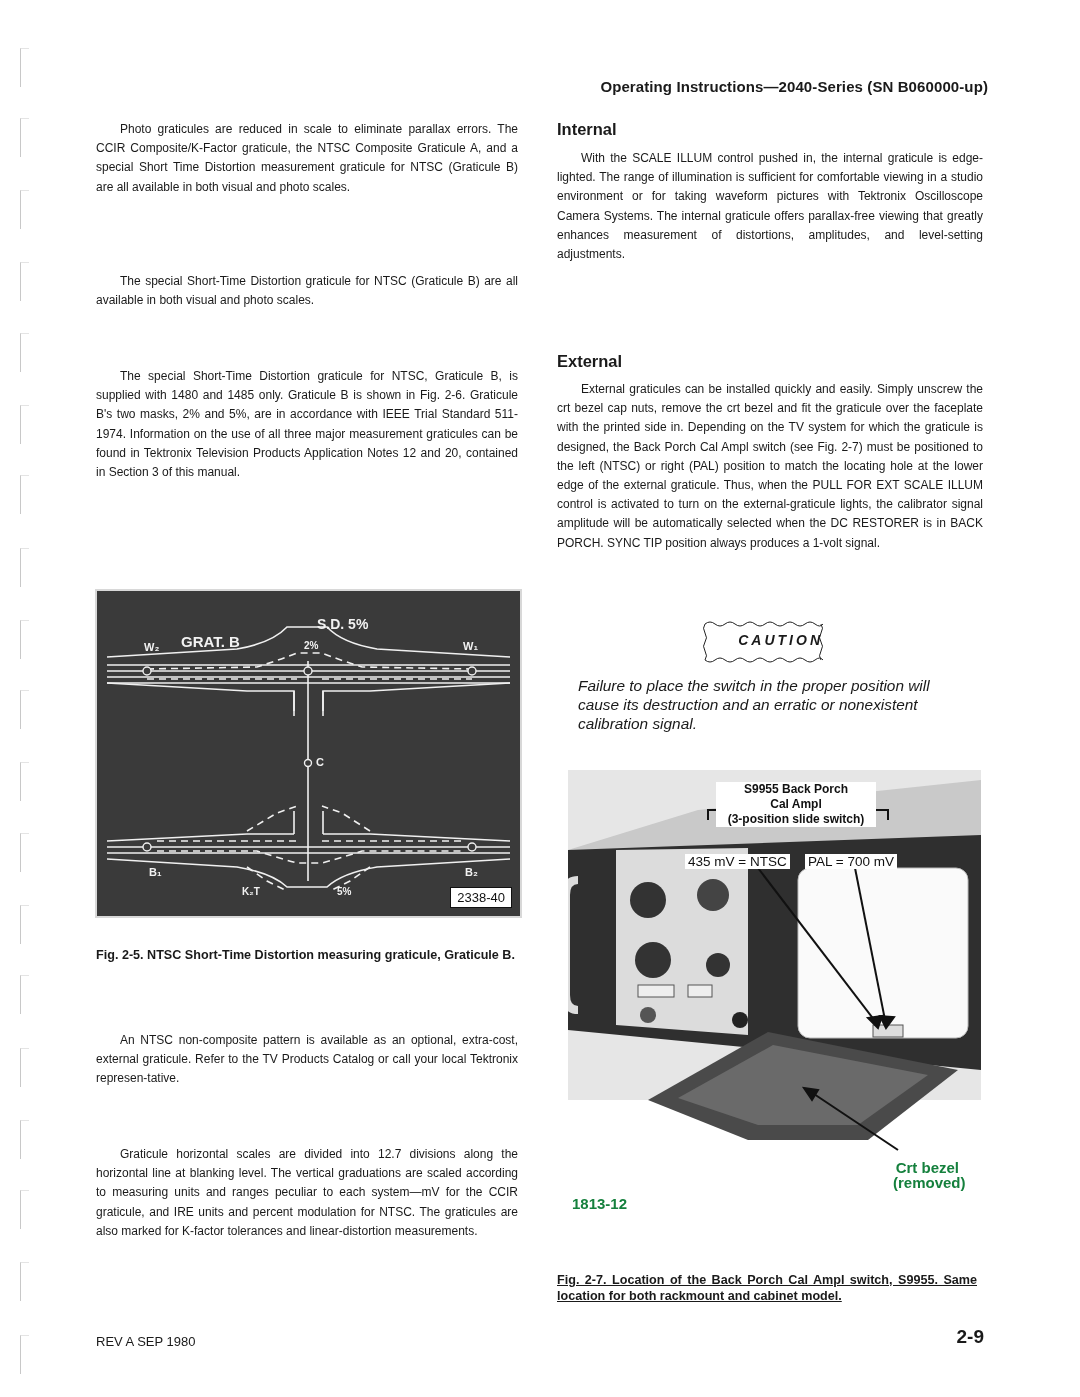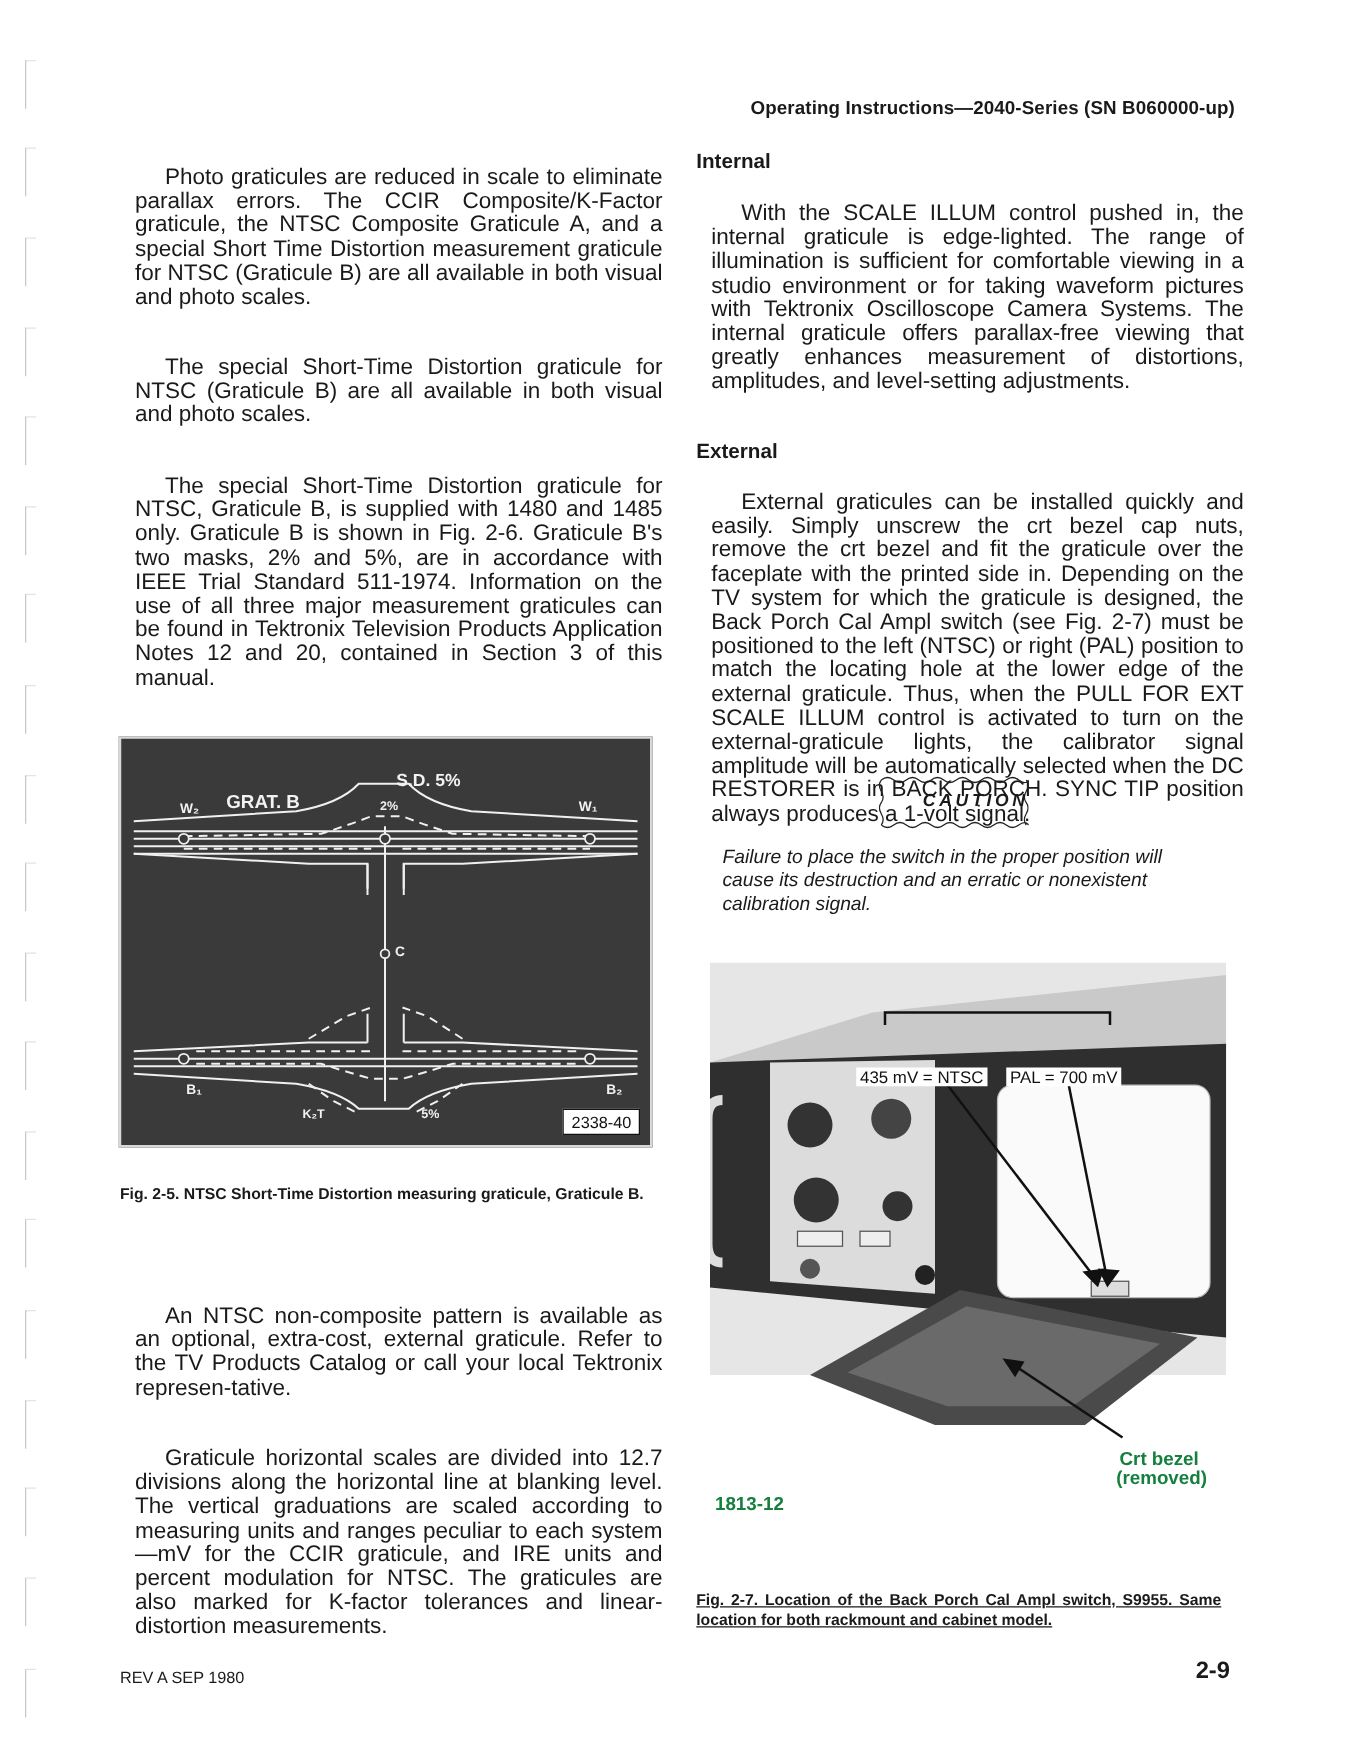--- a/index.html
+++ b/index.html
@@ -6,22 +6,22 @@
   body {
     width: 1080px; height: 1397px; position: relative; overflow: hidden;
     font-family: "Liberation Sans", sans-serif; color: #1a1a1a;
   }
   .abs { position: absolute; }
   .running-head {
     left: 560px; top: 78px; width: 428px; text-align: right;
     font-weight: bold; font-size: 15px; letter-spacing: 0.1px;
   }
   .para {
-    font-size: 18px; line-height: 19.2px; text-align: justify;
-    text-indent: 24px; margin: 12px;
+    font-size: 12px; line-height: 19.2px; text-align: justify;
+    text-indent: 24px; margin: 0;
   }
   .col-left { left: 96px; width: 422px; }
   .col-right { left: 557px; width: 426px; }
   .heading { font-weight: bold; font-size: 16.5px; margin: 0; }
   .fig-caption { font-weight: bold; font-size: 12.6px; line-height: 16px; text-align: justify; margin: 0; }
   .caution-box { left: 703px; top: 620px; width: 120px; height: 44px; }
   .caution-text {
     position: absolute; left: 0; right: 0; top: 12px; text-align: right;
     font-weight: bold; font-style: italic; font-size: 14px; letter-spacing: 3px;
   }
@@ -121,21 +121,21 @@
       <circle cx="375" cy="256" r="4"></circle>
     </g>
   </svg>
   <span class="grat-label" style="left:84px; top:42px; font-size:15px;">GRAT. B</span>
   <span class="grat-label" style="left:47px; top:50px;">W₂</span>
   <span class="grat-label" style="left:366px; top:49px;">W₁</span>
   <span class="grat-label" style="left:199px; top:25px; font-size:14px;margin-left:21px;">S.D. 5%</span>
   <span class="grat-label" style="left:207px; top:49px; font-size:10px;">2%</span>
   <span class="grat-label" style="left:219px; top:165px;">C</span>
   <span class="grat-label" style="left:52px; top:275px;">B₁</span>
-  <span class="grat-label" style="left:388px; top:275px;">B₂</span>
+  <span class="grat-label" style="left:368px; top:275px;">B₂</span>
   <span class="grat-label" style="left:145px; top:295px; font-size:10px;">K₂T</span>
   <span class="grat-label" style="left:240px; top:295px; font-size:10px;">5%</span>
   <span class="fig-id">2338-40</span>
 </div>
 <p class="abs fig-caption col-left" style="top:947px;">Fig. 2-5. NTSC Short-Time Distortion measuring graticule, Graticule B.</p>
 
 <p class="abs para col-left" style="top:1031px">An NTSC non-composite pattern is available as an optional, extra-cost, external graticule. Refer to the TV Products Catalog or call your local Tektronix represen-tative.</p>
 <p class="abs para col-left" style="top:1145px">Graticule horizontal scales are divided into 12.7 divisions along the horizontal line at blanking level. The vertical graduations are scaled according to measuring units and ranges peculiar to each system—mV for the CCIR graticule, and IRE units and percent modulation for NTSC. The graticules are also marked for K-factor tolerances and linear-distortion measurements.</p>
 
 <h3 class="abs heading col-right" style="top:120px;">Internal</h3>
@@ -185,20 +185,25 @@
     <g stroke="#111" stroke-width="2" fill="#111">
       <line x1="190" y1="98" x2="310" y2="255"></line>
       <polygon points="310,258 300,248 314,246"></polygon>
       <line x1="287" y1="98" x2="318" y2="255"></line>
       <polygon points="318,258 312,246 326,247"></polygon>
       <line x1="330" y1="380" x2="240" y2="320"></line>
       <polygon points="236,318 250,320 244,330"></polygon>
     </g>
     <path d="M140 50 l0 -10 l180 0 l0 10" fill="none" stroke="#111" stroke-width="2"></path>
   </svg>
+  <div class="callout" style="left:148px; top:12px; width:160px; font-size:12px; line-height:15px;">
+    <div>S9955 Back Porch</div>
+    <div>Cal Ampl</div>
+    <div>(3-position slide switch)</div>
+  </div>
   <div class="callout" style="left:117px; top:84px; font-size:13.5px; padding:0 3px; font-weight:normal;">435 mV = NTSC</div>
   <div class="callout" style="left:237px; top:84px; font-size:13.5px; padding:0 3px; font-weight:normal;">PAL = 700 mV</div>
 </div>
 <div class="abs photo-label" style="left:893px; top:1160px; text-align:right; width:66px; line-height:15px;">
   <div>Crt bezel</div>
   <div>(removed)</div>
 </div>
 <div class="abs photo-label" style="left:572px; top:1195px;">1813-12</div>
 <p class="abs fig-caption col-right" style="top:1272px; width:420px;text-decoration:underline;">Fig. 2-7. Location of the Back Porch Cal Ampl switch, S9955. Same location for both rackmount and cabinet model.</p>
 

